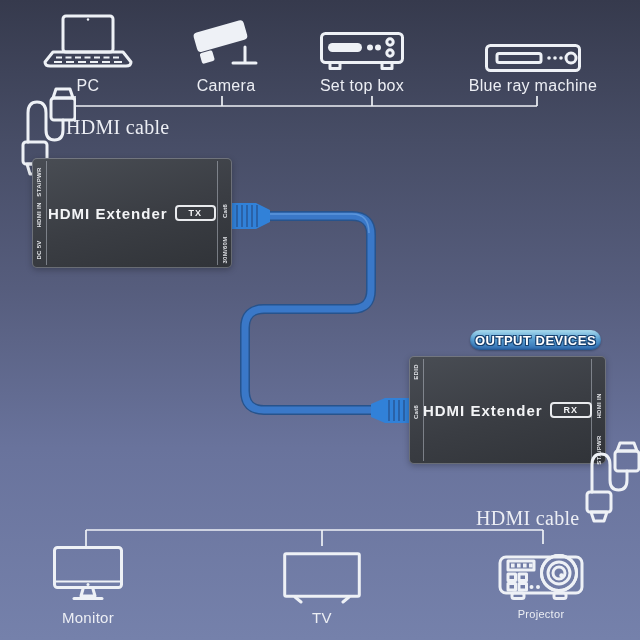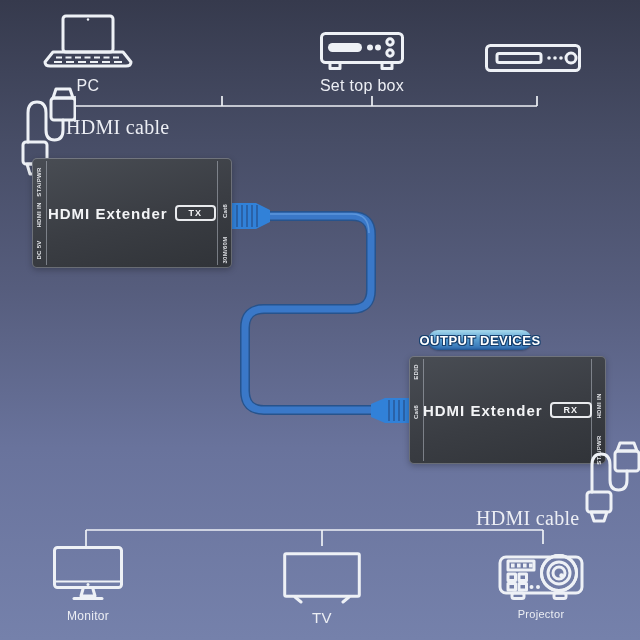--- a/index.html
+++ b/index.html
@@ -94,20 +94,33 @@
         <rect class="ic" x="21" y="2" width="50" height="36" rx="3"></rect>
         <circle class="icf" cx="46" cy="5.5" r="1.2"></circle>
         <path class="ic" stroke-width="2.5" d="M11,38 H81 L89,48 Q89,52 84,52 H8 Q3,52 3,48 Z"></path>
         <path d="M14,43.5 H78" stroke="var(--line)" stroke-width="2.2" stroke-dasharray="6 3.5" fill="none"></path>
         <path d="M12,48 H80" stroke="var(--line)" stroke-width="2.2" stroke-dasharray="8 4" fill="none"></path>
       </svg>
     </div>
     <div class="dev-label">PC</div>
   </div>
 
+  <div class="device" style="left:180px;top:12px;width:92px">
+    <div class="dev-iconbox" style="height:60px">
+      <svg width="74" height="58" viewBox="0 0 74 58">
+        <g transform="rotate(-16 32 24)">
+          <rect class="icf" x="6" y="12" width="52" height="20" rx="4"></rect>
+          <rect class="icf" x="7" y="33" width="13" height="11" rx="2"></rect>
+        </g>
+        <path class="ic" stroke-width="4" d="M56,33 V48"></path>
+        <path class="ic" stroke-width="4" d="M44,49 H67"></path>
+      </svg>
+    </div>
+    <div class="dev-label">Camera</div>
+  </div>
 
   <div class="device" style="left:312px;top:12px;width:100px">
     <div class="dev-iconbox" style="height:60px">
       <svg width="84" height="40" viewBox="0 0 84 40">
         <rect class="ic" x="1.5" y="1.5" width="81" height="29" rx="4"></rect>
         <rect class="icf" x="8" y="11" width="34" height="9" rx="4.5"></rect>
         <circle class="icf" cx="50" cy="15.5" r="3"></circle>
         <circle class="icf" cx="58" cy="15.5" r="3"></circle>
         <circle class="ic" stroke-width="2.2" cx="70" cy="10" r="3.2"></circle>
         <circle class="ic" stroke-width="2.2" cx="70" cy="21" r="3.2"></circle>
@@ -122,20 +135,21 @@
     <div class="dev-iconbox" style="height:60px">
       <svg width="96" height="28" viewBox="0 0 96 28">
         <rect class="ic" x="1.5" y="1.5" width="93" height="25" rx="4"></rect>
         <rect class="ic" stroke-width="2.4" x="12" y="9.5" width="44" height="9" rx="2"></rect>
         <circle class="icf" cx="64" cy="14" r="1.8"></circle>
         <circle class="icf" cx="70" cy="14" r="1.8"></circle>
         <circle class="icf" cx="76" cy="14" r="1.8"></circle>
         <circle class="ic" stroke-width="2.4" cx="86" cy="14" r="5"></circle>
       </svg>
     </div>
+    <div class="dev-label">Blue ray machine</div>
   </div>
 
   <div class="cable-label" style="left:66px;top:116px">HDMI cable</div>
 
   <svg class="abs" style="left:6px;top:86px" width="70" height="108" viewBox="0 0 70 108">
     <path class="ic" stroke-width="2.6" d="M50,3 L64,3 L67,12 L47,12 Z"></path>
     <rect class="ic" stroke-width="2.6" x="45" y="12" width="24" height="22" rx="3"></rect>
     <path class="ic" stroke-width="3.2" d="M57,34 V44 Q57,54 48.5,54 Q40,54 40,44 V27 Q40,16 31,16 Q22,16 22,27 V56"></path>
     <rect class="ic" stroke-width="2.6" x="17" y="56" width="24" height="22" rx="3"></rect>
     <path class="ic" stroke-width="2.6" d="M21,78 L37,78 L34,88 L24,88 Z"></path>
@@ -149,21 +163,21 @@
       <span class="ext-badge">TX</span>
     </div>
   </div>
   <span class="vlabel" style="left:39px;top:182px">STA/PWR</span>
   <span class="vlabel" style="left:39px;top:215px">HDMI IN</span>
   <span class="vlabel" style="left:39px;top:250px">DC 5V</span>
   <span class="vlabel" style="left:225px;top:211px">Cat6</span>
   <span class="vlabel" style="left:225px;top:250px">30M/60M</span>
 
 
-  <div class="pill" style="left:428px;top:330px;width:104px">OUTPUT DEVICES</div>
+  <div class="pill" style="left:470px;top:330px;width:131px">OUTPUT DEVICES</div>
 
   <div class="extender" style="left:409px;top:356px;width:197px;height:108px">
     <div class="strip-l"></div>
     <div class="strip-r"></div>
     <div class="ext-title" style="top:45px;height:18px">
       <span class="ext-name">HDMI Extender</span>
       <span class="ext-badge">RX</span>
     </div>
   </div>
   <span class="vlabel" style="left:416px;top:372px">EDID</span>
@@ -184,21 +198,21 @@
   <div class="device" style="left:50px;top:546px;width:76px">
     <div class="dev-iconbox" style="height:58px">
       <svg width="70" height="58" viewBox="0 0 70 58">
         <rect class="ic" x="1.5" y="1.5" width="67" height="40" rx="3"></rect>
         <path d="M3,35.5 H67" stroke="var(--line)" stroke-width="2.2"></path>
         <circle class="icf" cx="35" cy="38.5" r="1.5"></circle>
         <path class="ic" stroke-width="2.4" d="M30,43 L28,50 H42 L40,43"></path>
         <path class="ic" stroke-width="2.4" d="M21,52.5 H49"></path>
       </svg>
     </div>
-    <div class="dev-label" style="font-size:12px">Monitor</div>
+    <div class="dev-label" style="font-size:15px">Monitor</div>
   </div>
 
   <div class="device" style="left:280px;top:546px;width:84px">
     <div class="dev-iconbox" style="height:58px">
       <svg width="78" height="52" viewBox="0 0 78 52">
         <rect class="ic" stroke-width="3.4" x="1.7" y="1.7" width="74.6" height="42.6" rx="1.5"></rect>
         <path class="ic" stroke-width="2.4" d="M12,45 L18,50"></path>
         <path class="ic" stroke-width="2.4" d="M66,45 L60,50"></path>
       </svg>
     </div>

